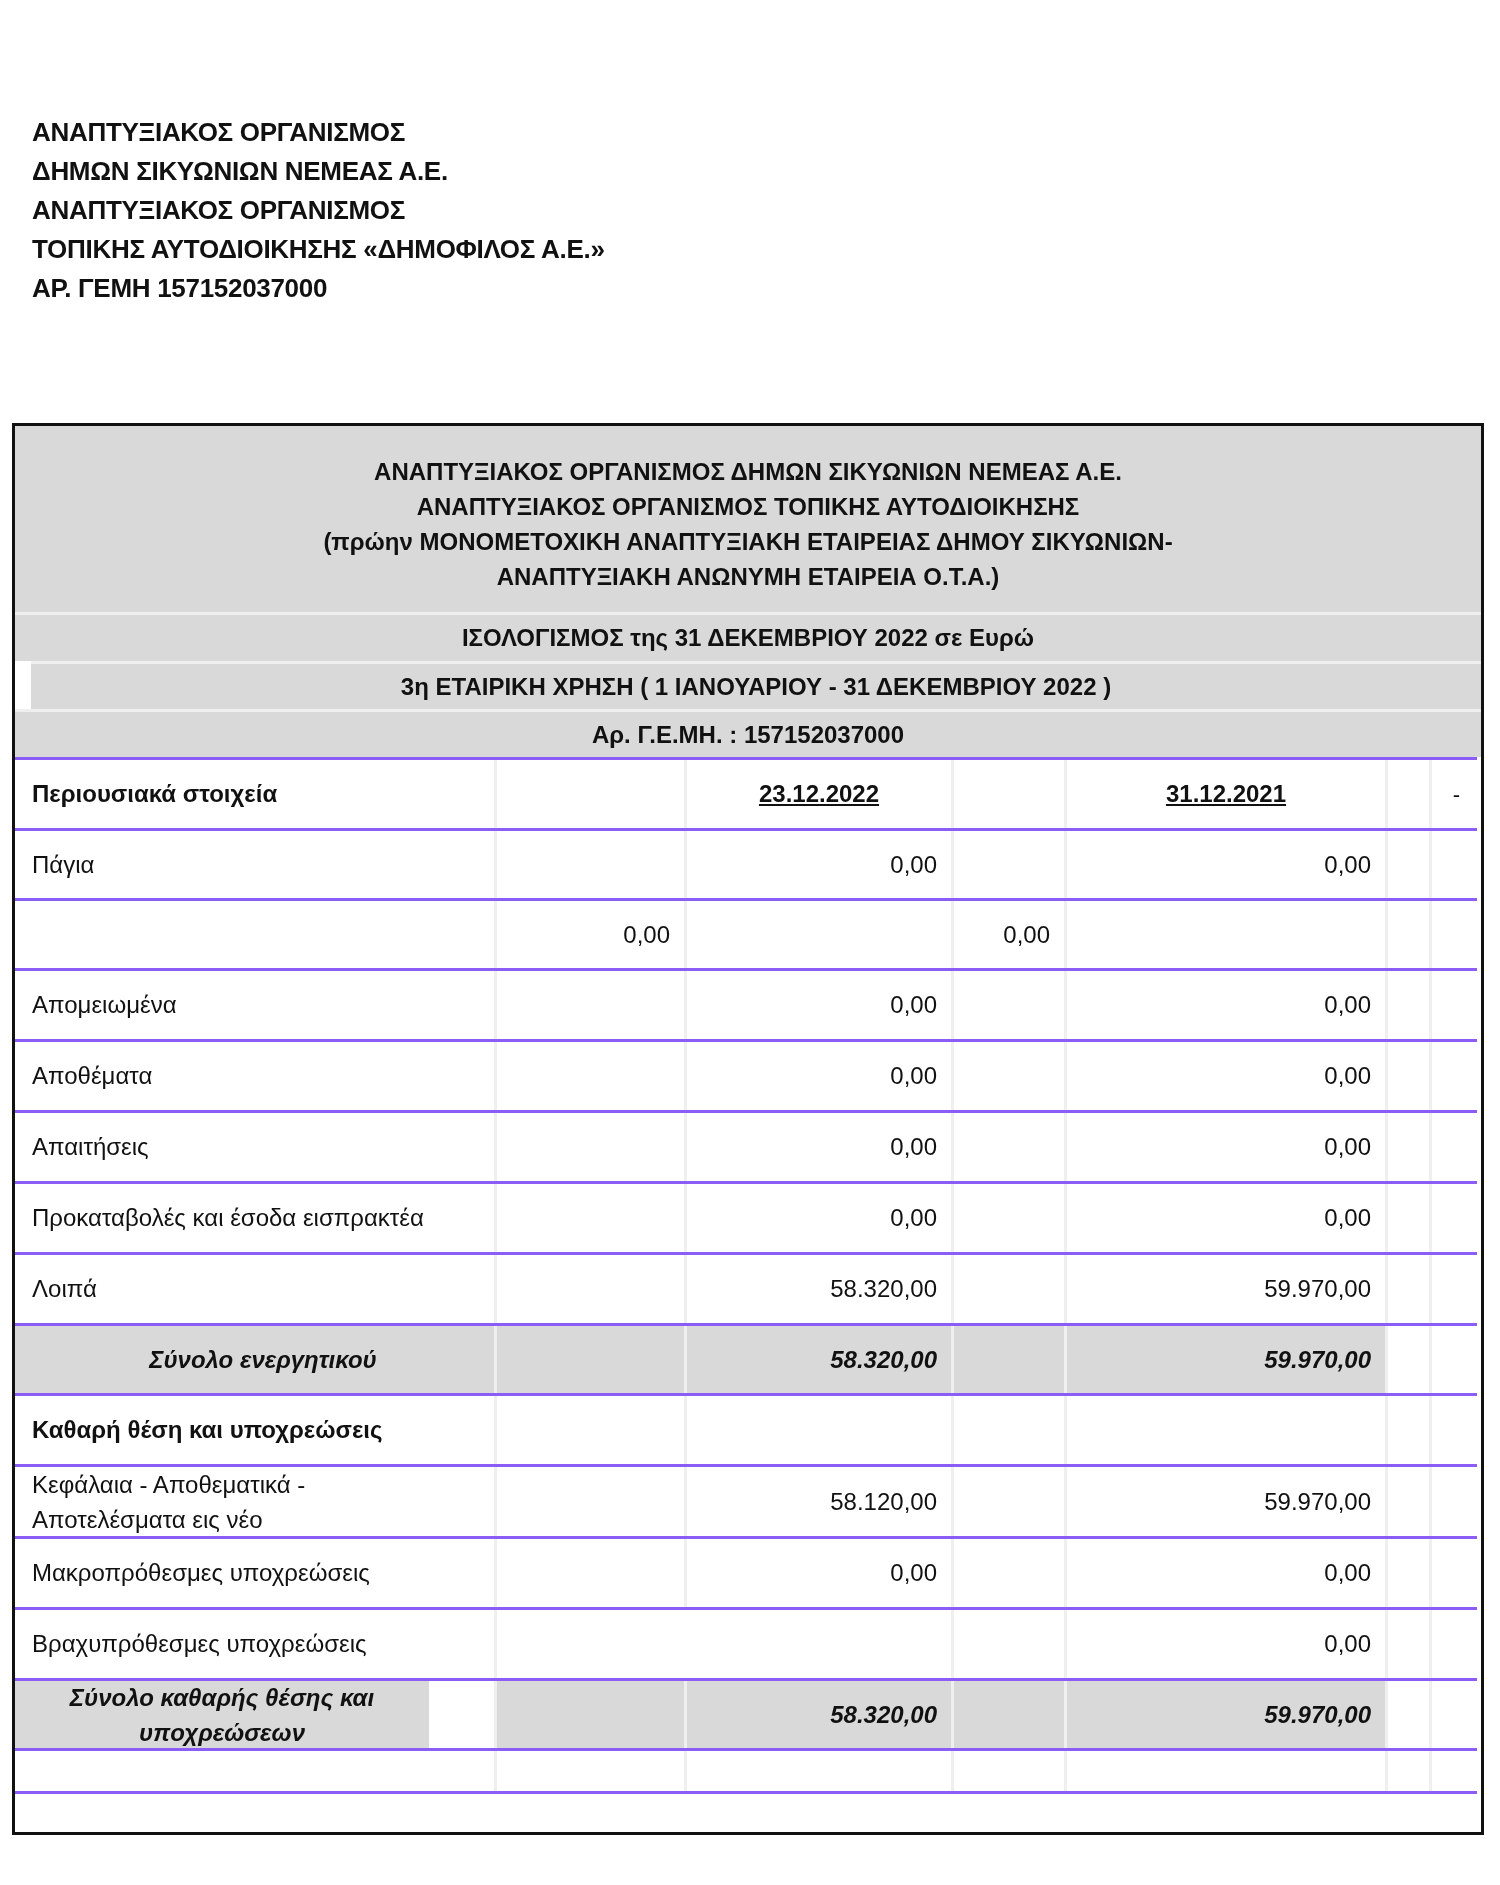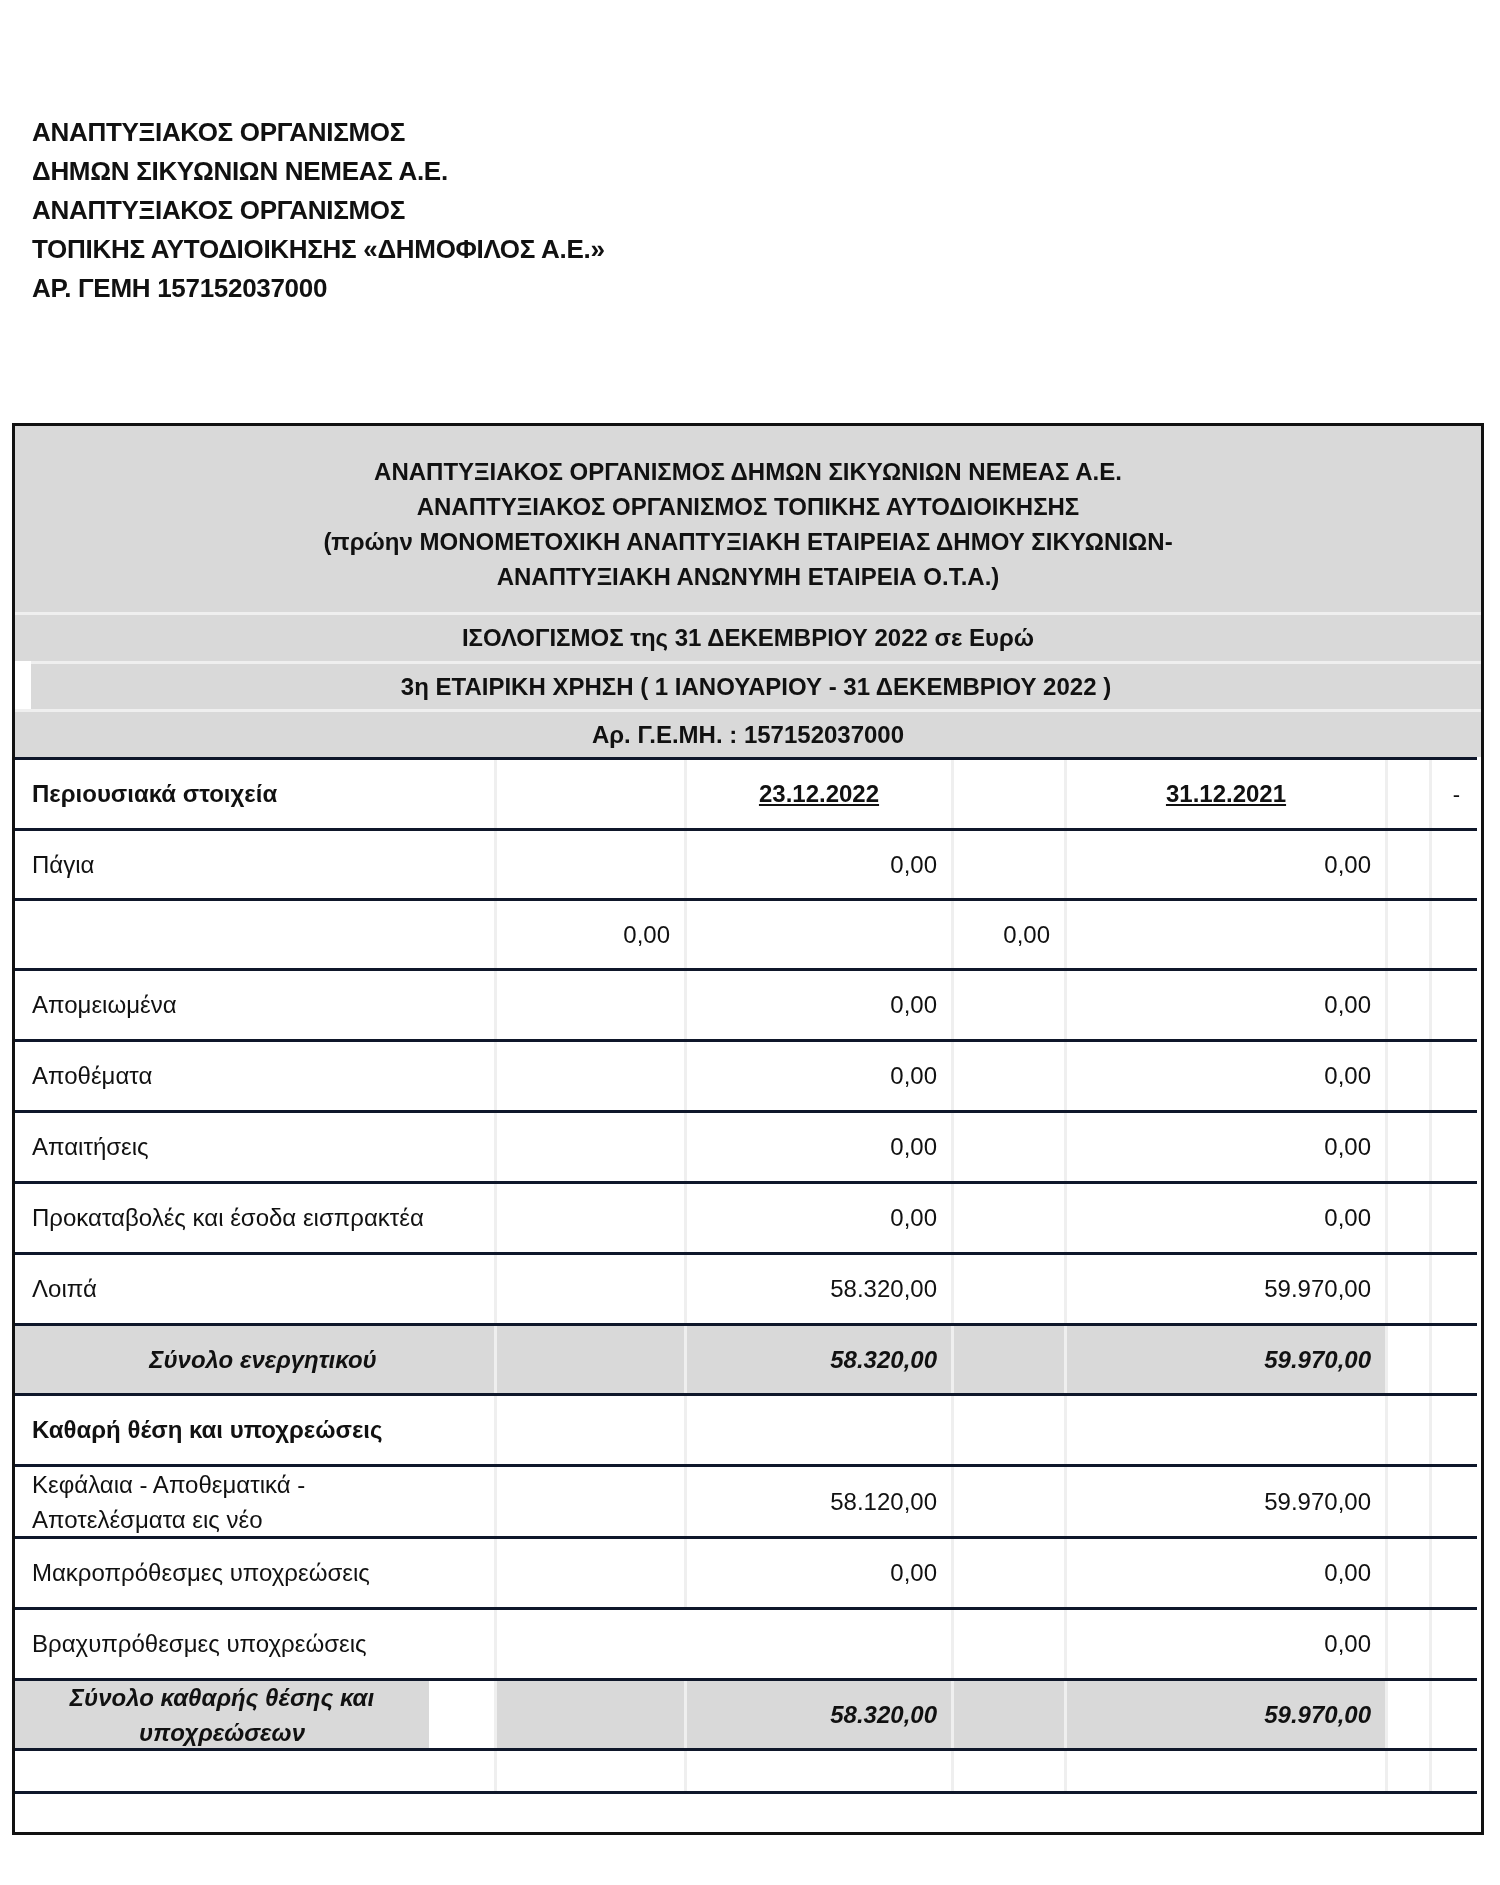--- a/index.html
+++ b/index.html
@@ -7,21 +7,21 @@
          font-family:"Liberation Sans", "DejaVu Sans", sans-serif; color:#111; }
   .top-heading { position:absolute; left:32px; top:113px; font-weight:bold; font-size:26px; line-height:39px; letter-spacing:-0.3px; }
   .top-heading div { white-space:nowrap; }
   .sheet { position:absolute; left:12px; top:423px; width:1472px; height:1412px;
            border:3px solid #111; box-sizing:border-box; background:#fff; }
   .title-block { position:absolute; left:0; top:0; right:0; height:186px; background:#d9d9d9;
                  text-align:center; font-weight:bold; font-size:24px; line-height:35px; padding-top:28px; box-sizing:border-box; }
   .band { position:absolute; left:0; right:0; background:#d9d9d9; font-weight:bold; font-size:24px;
           display:flex; align-items:center; justify-content:center; border-top:3px solid #efefef; box-sizing:border-box; }
   .grid { position:absolute; left:0; right:0; top:331px; }
-  .row { position:absolute; left:0; right:4px; border-top:3px solid #0f172a; box-sizing:border-box; }
+  .row { position:absolute; left:0; right:4px; border-top:3px solid #8b5cf6; box-sizing:border-box; }
   .cell { position:absolute; top:0; bottom:0; box-sizing:border-box; border-left:3px solid #efefef;
           display:flex; align-items:center; font-size:24px; }
   .cell.first { border-left:none; }
   .c0 { left:0; width:479px; padding-left:17px; }
   .c1 { left:479px; width:190px; justify-content:flex-end; padding-right:14px; }
   .c2 { left:669px; width:267px; justify-content:flex-end; padding-right:14px; }
   .c3 { left:936px; width:113px; justify-content:flex-end; padding-right:14px; }
   .c4 { left:1049px; width:321px; justify-content:flex-end; padding-right:14px; }
   .c5 { left:1370px; width:44px; }
   .c6 { left:1414px; width:52px; justify-content:center; }

